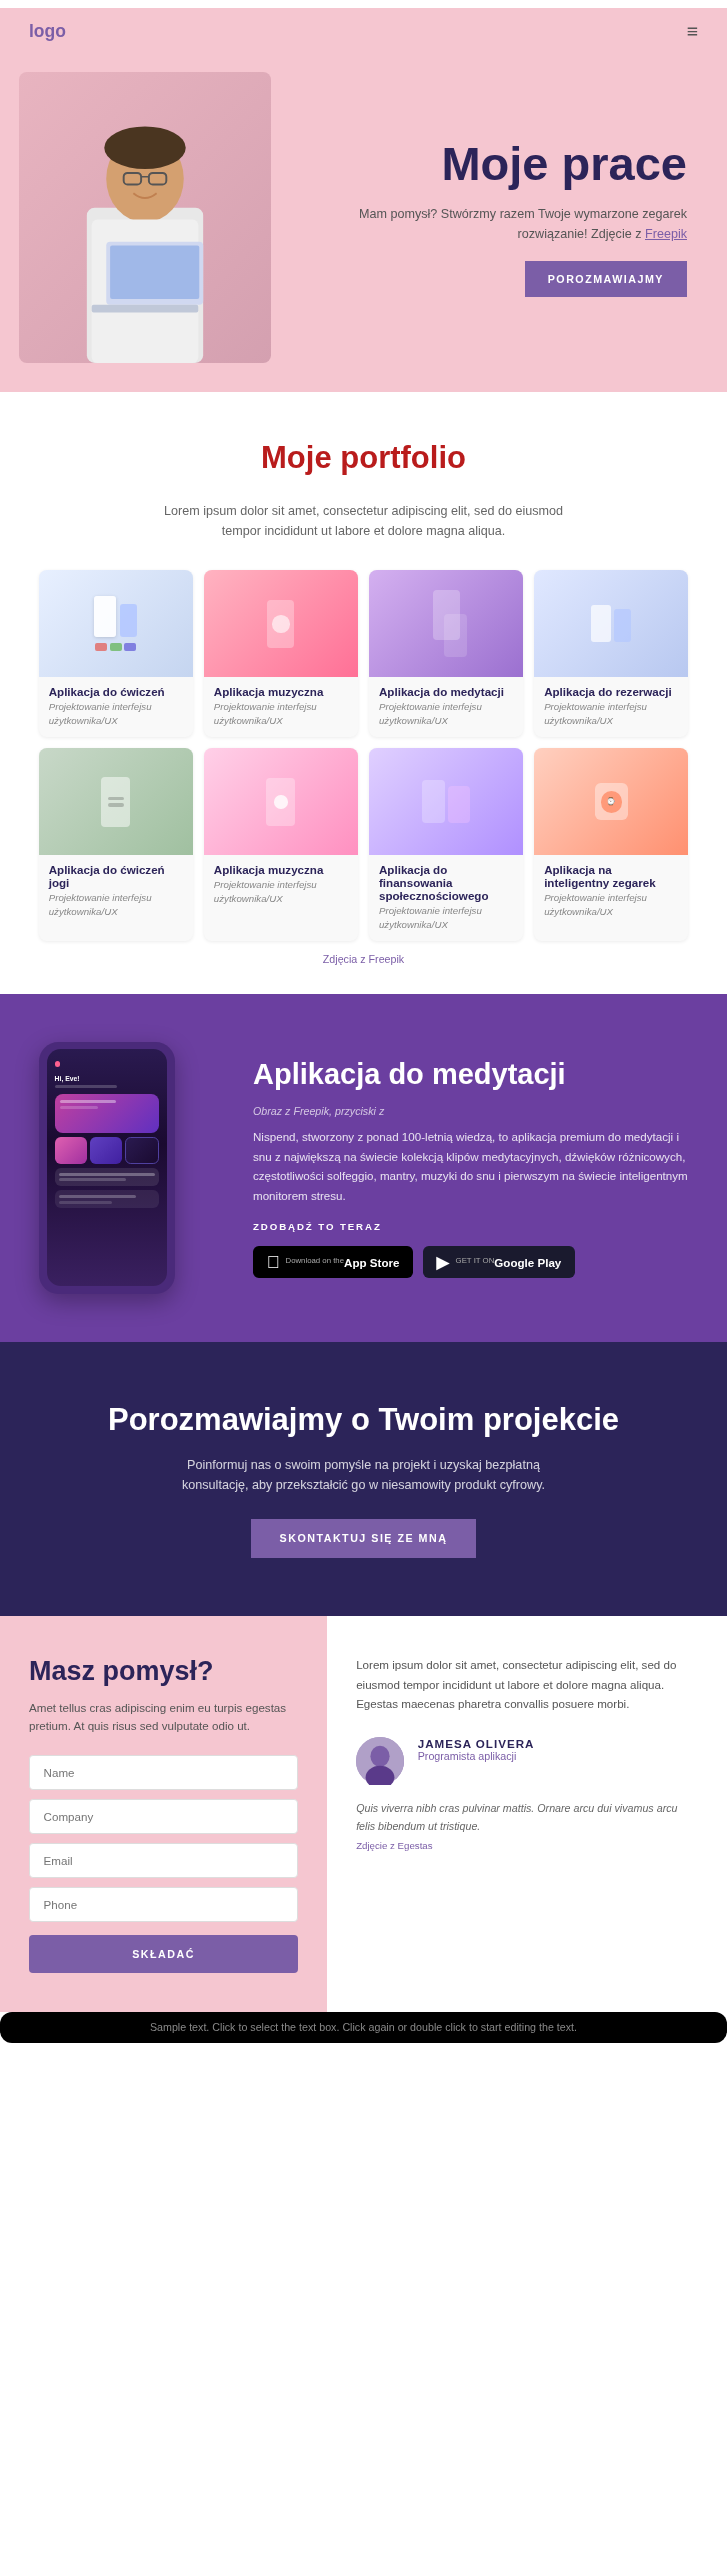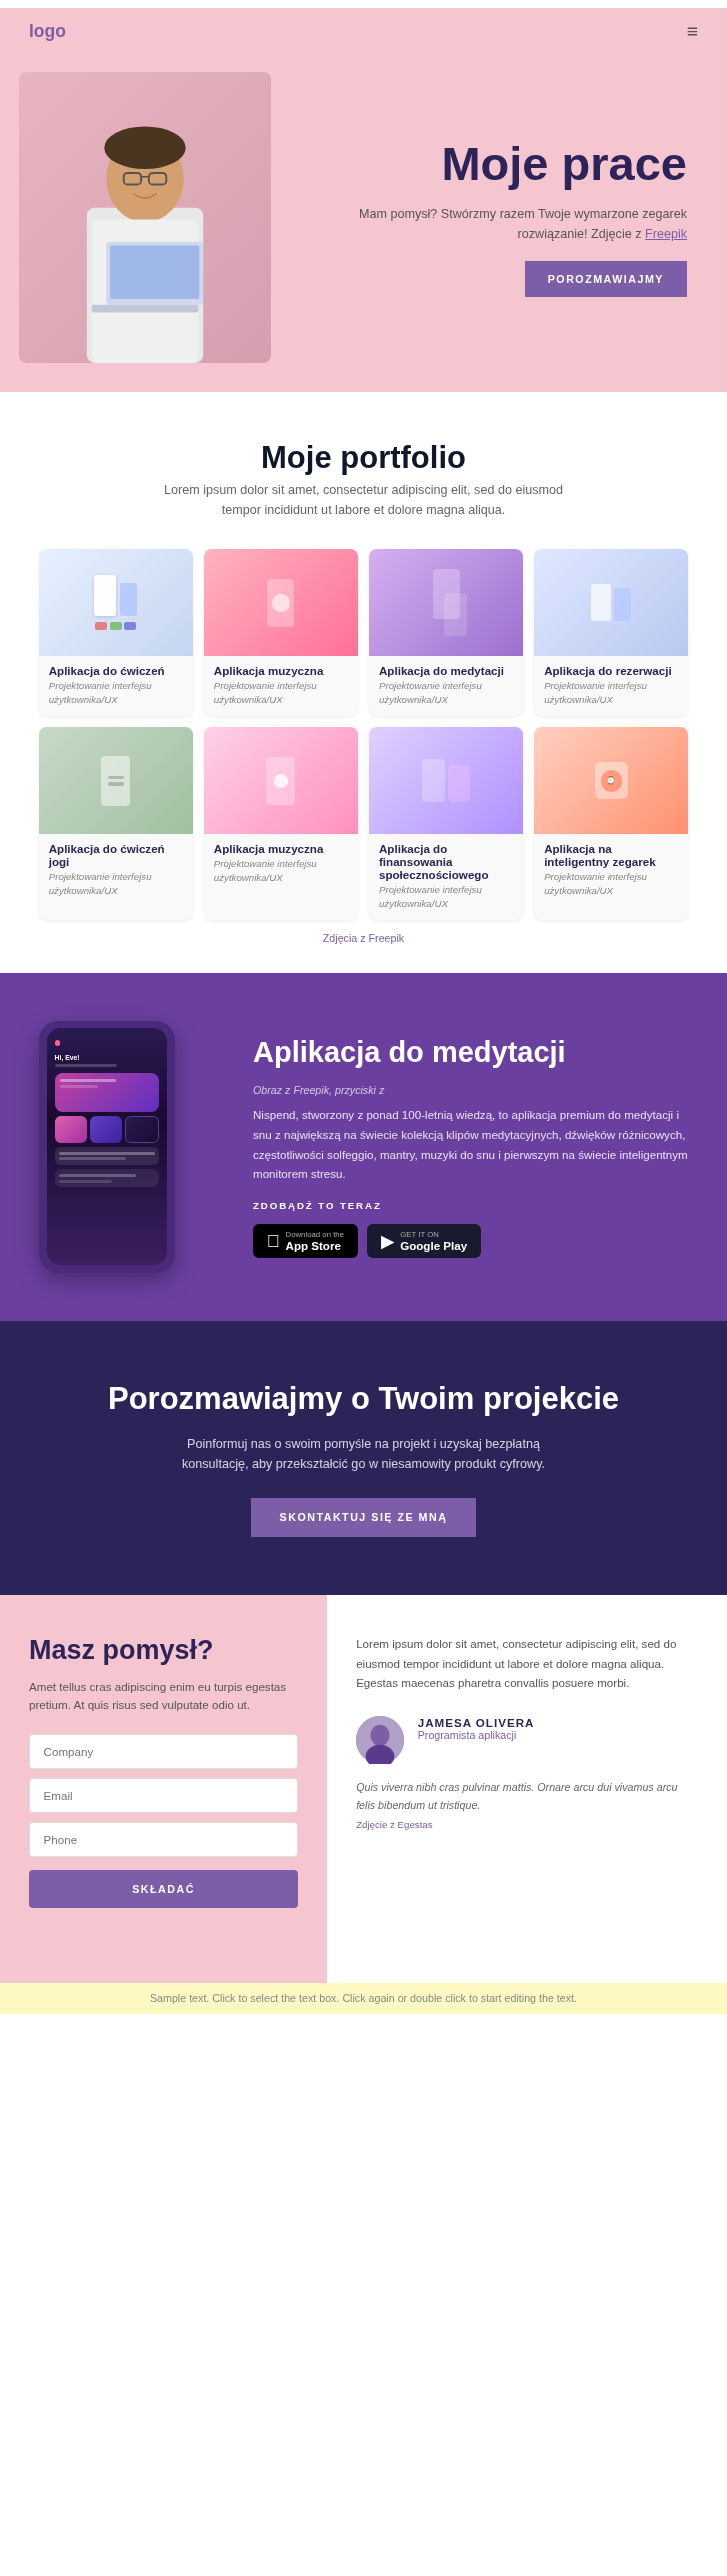--- a/index.html
+++ b/index.html
@@ -73,22 +73,22 @@
 
     
     .portfolio {
       background: #fff;
       padding: 48px 39px 29px;
       text-align: center;
     }
     .section-title {
       font-size: 31px;
       font-weight: 800;
-      color: #0f172a;
-      margin-bottom: 4px;
+      color: #b91c1c;
+      margin-bottom: 25px;
     }
     .section-desc {
       font-size: 12.6px;
       color: #666;
       max-width: 427px;
       margin: 0 auto 29px;
       line-height: 1.6;
     }
     .portfolio-grid {
       display: grid;
@@ -234,21 +234,21 @@
       display: flex;
       align-items: center;
       gap: 5.8px;
       background: #000;
       color: #fff;
       padding: 5.8px 13.6px;
       border-radius: 5.8px;
       cursor: pointer;
     }
     .store-badge-icon { font-size: 17.5px; }
-    .store-badge-text { display: flex; flex-direction: column; }
+    .store-badge-text { display: flex; flex-direction: row; }
     .store-badge-small { font-size: 7.8px; color: #aaa; }
     .store-badge-big { font-size: 11.6px; font-weight: 700; }
     .google-badge { background: #1a1a2e; }
 
     
     .cta-section {
       background: #2c2459;
       padding: 58px 39px;
       text-align: center;
     }
@@ -369,25 +369,26 @@
       margin-top: 5.8px;
     }
     .testimonial-credit {
       font-size: 9.7px;
       color: #7b5ea7;
       margin-top: 5.8px;
     }
 
     
     .footer-bar {
-      background: #fef9c3;
+      background: #000000;
       padding: 9.7px 19.4px;
       text-align: center;
       font-size: 10.7px;
       color: #888;
+      border-radius: 12px;
     }
 
     
     .thumb-content {
       width: 100%;
       height: 100%;
       display: flex;
       align-items: center;
       justify-content: center;
       flex-direction: column;
@@ -634,20 +635,21 @@
   <h2 class="cta-title">Porozmawiajmy o Twoim projekcie</h2>
   <p class="cta-desc">Poinformuj nas o swoim pomyśle na projekt i uzyskaj bezpłatną konsultację, aby przekształcić go w niesamowity produkt cyfrowy.</p>
   <button class="cta-btn">SKONTAKTUJ SIĘ ZE MNĄ</button>
 </div>
 
 <div class="contact-section">
   <div class="contact-left">
     <h2 class="contact-title">Masz pomysł?</h2>
     <p class="contact-desc">Amet tellus cras adipiscing enim eu turpis egestas pretium. At quis risus sed vulputate odio ut.</p>
     <div class="contact-form">
+      <input class="contact-input" type="text" placeholder="Name" style="">
       <input class="contact-input" type="text" placeholder="Company" style="">
       <input class="contact-input" type="email" placeholder="Email" style="">
       <input class="contact-input" type="tel" placeholder="Phone" style="">
       <button class="contact-submit">SKŁADAĆ</button>
     </div>
   </div>
 
   <div class="contact-right">
     <p class="contact-right-desc">Lorem ipsum dolor sit amet, consectetur adipiscing elit, sed do eiusmod tempor incididunt ut labore et dolore magna aliqua. Egestas maecenas pharetra convallis posuere morbi.</p>
     <div class="testimonial">

